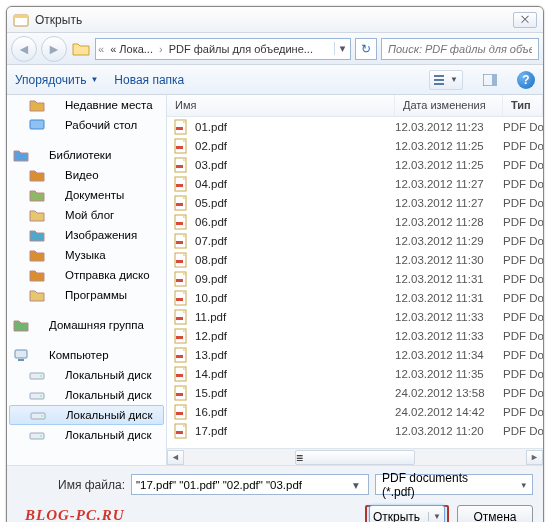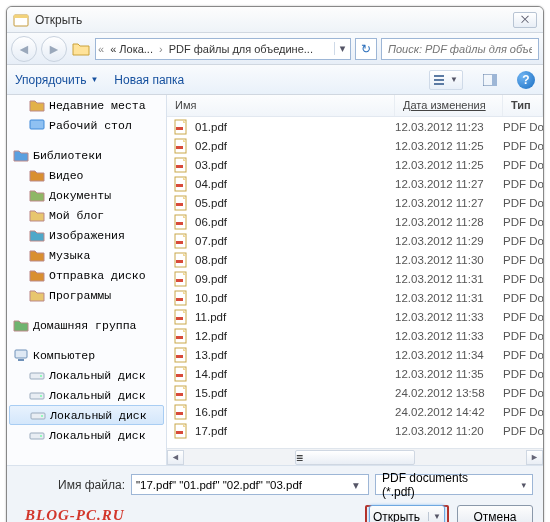--- a/index.html
+++ b/index.html
@@ -23,30 +23,30 @@
   .search input { border: none; outline: none; width: 100%; font-style: italic; color:#8a949f; font-size:11px; background:transparent; }
   .toolbar { display:flex; align-items:center; height:30px; padding:0 8px; background: linear-gradient(#f9fbfd,#e9f1fa); border-bottom:1px solid #d0d7e0; gap:16px; }
   .tool-link { color:#16509e; cursor:pointer; display:flex; align-items:center; gap:4px; }
   .tool-dd { font-size:8px; color:#16509e; }
   .tool-spacer { flex:1; }
   .tool-icon { width:22px; height:20px; border:1px solid transparent; display:flex; align-items:center; justify-content:center; color:#4f6b8f; }
   .tool-icon.views { width:34px; border:1px solid #cfdae8; border-radius:2px; background:linear-gradient(#fff,#e8eff8); }
   .help { width:18px; height:18px; border-radius:50%; background:radial-gradient(circle at 30% 30%, #6fb4f2, #1a6ec2); color:#fff; text-align:center; line-height:18px; font-weight:bold; font-size:12px; }
   .body { display:flex; height:370px; background:#fff; }
   .sidebar { width:160px; border-right:1px solid #d9e2ed; overflow:hidden; background:#fbfcfe; font-size:11.5px; }
-  .sb-item { display:flex; align-items:center; height:20px; padding:0 2px 0 6px; gap:4px; white-space:nowrap; overflow:hidden;font-family:Liberation Mono, monospace; }
+  .sb-item { display:flex; align-items:center; height:20px; padding:0 2px 0 6px; gap:20px; white-space:nowrap; overflow:hidden; }
   .sb-item.indent { padding-left:22px; }
   .sb-item.sel { background:linear-gradient(#e8f2fd,#d4e7fb); border:1px solid #a8cdf3; border-radius:2px; margin:0 2px; padding-left:20px; }
   .sb-sep { height:10px; }
   .sb-ico { width:16px; height:16px; flex-shrink:0; display:inline-flex; align-items:center; justify-content:center; }
   .filelist { flex:1; display:flex; flex-direction:column; overflow:hidden; }
   .cols { display:flex; height:22px; border-bottom:1px solid #e2e8f0; background:linear-gradient(#fcfdfe,#f1f5fa); font-size:11px; color:#444; }
   .cols div { padding:4px 8px; border-right:1px solid #e8edf3; }
   .col-name { width:228px; }
-  .col-date { width:108px;text-decoration:underline; }
+  .col-date { width:108px; }
   .col-type { flex:1;font-weight:bold; }
   .rows { flex:1; overflow:hidden; }
   .row { display:flex; height:19px; align-items:center; font-size:11.5px; color:#222; }
   .row .c-name { width:228px; display:flex; align-items:center; gap:6px; padding-left:6px; }
   .row .c-date { width:108px; color:#555; }
   .row .c-type { flex:1; color:#555; overflow:hidden; white-space:nowrap; }
   .pdf-ico { width:16px; height:16px; display:inline-flex; align-items:center; justify-content:center; }
   .hscroll { height:17px; background:#f1f3f6; border-top:1px solid #dfe5ec; display:flex; align-items:center; }
   .hscroll .hbtn { width:17px; height:15px; border:1px solid #cfd7e2; background:linear-gradient(#fff,#e9eef5); text-align:center; font-size:9px; color:#667; line-height:13px; }
   .hscroll .thumb { height:15px; width:120px; margin:0 auto; border:1px solid #cfd7e2; background:linear-gradient(#fff,#e9eef5); border-radius:2px; }

